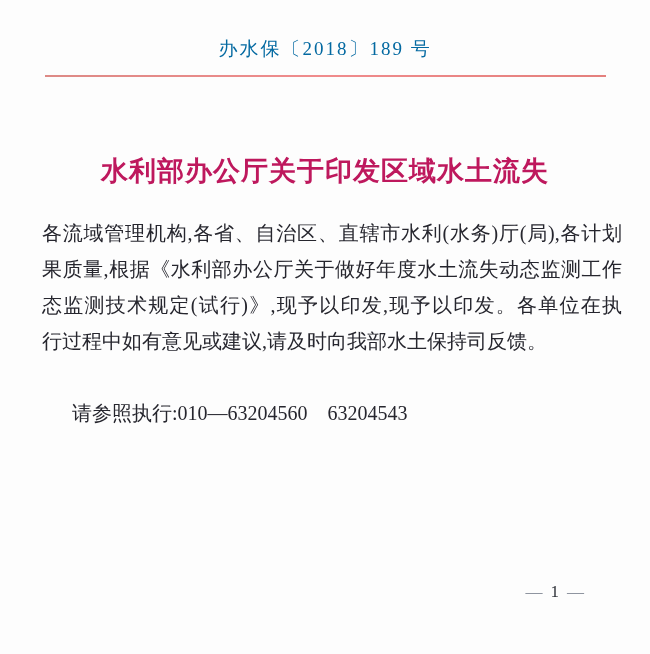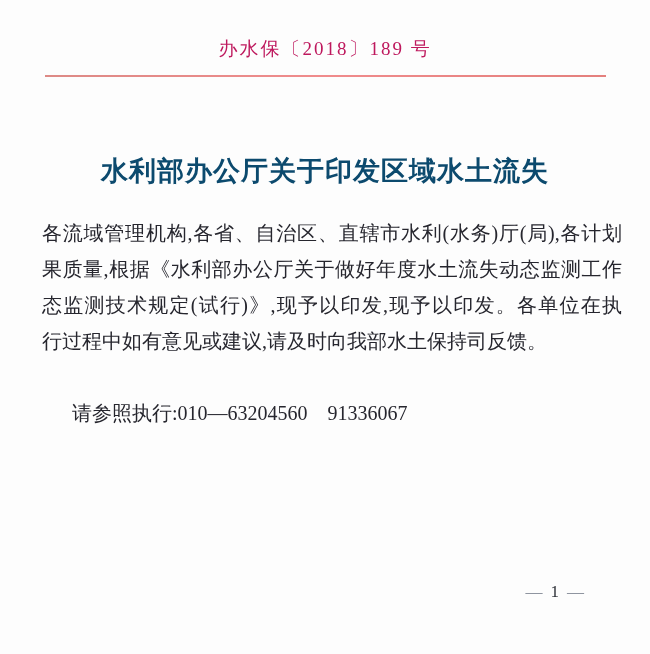--- a/index.html
+++ b/index.html
@@ -14,34 +14,34 @@
     background: #fdfdfd;
     font-family: "Liberation Serif", "DejaVu Serif", serif;
     overflow: hidden;
   }
   .doc-number {
     margin-top: 36px;
     text-align: center;
     font-size: 19px;
     line-height: 26px;
     letter-spacing: 2px;
-    color: #be185d;
+    color: #0369a1;
   }
   .red-line {
     margin: 13px 44px 0 45px;
     height: 2px;
     background: linear-gradient(to right, #dd8a86, #f08b8c, #e4807d);
     border: none;
   }
   .title {
     margin: 71px 0 0 0;
     font-size: 27px;
     line-height: 47px;
     font-weight: bold;
-    color: #0c4a6e;
+    color: #be185d;
     text-align: center;
     letter-spacing: 1px;
   }
   .title .title-line {
     display: block;
   }
   .doc-body {
     margin: 20px 28px 0 42px; 
     font-size: 20px;
     line-height: 36px;
@@ -86,21 +86,21 @@
   </h1>
 
   <div class="doc-body">
     <div class="line fill">各流域管理机构,各省、自治区、直辖市水利(水务)厅(局),各计划</div>
 
     <div class="line fill">果质量,根据《水利部办公厅关于做好年度水土流失动态监测工作</div>
     <div class="line fill">态监测技术规定(试行)》,现予以印发,现予以印发。各单位在执</div>
     <div class="line">行过程中如有意见或建议,请及时向我部水土保持司反馈。</div>
 
     <div class="line indent">
-      <span>请参照执行:</span><span>010—63204560　91336067</span>
+      <span>请参照执行:</span><span>010—63204560　63204543</span>
     </div>
 
   </div>
 
   <div class="page-number">
     <span class="dash">—</span><span class="num">1</span><span class="dash">—</span>
   </div>
 
 </div>
 

